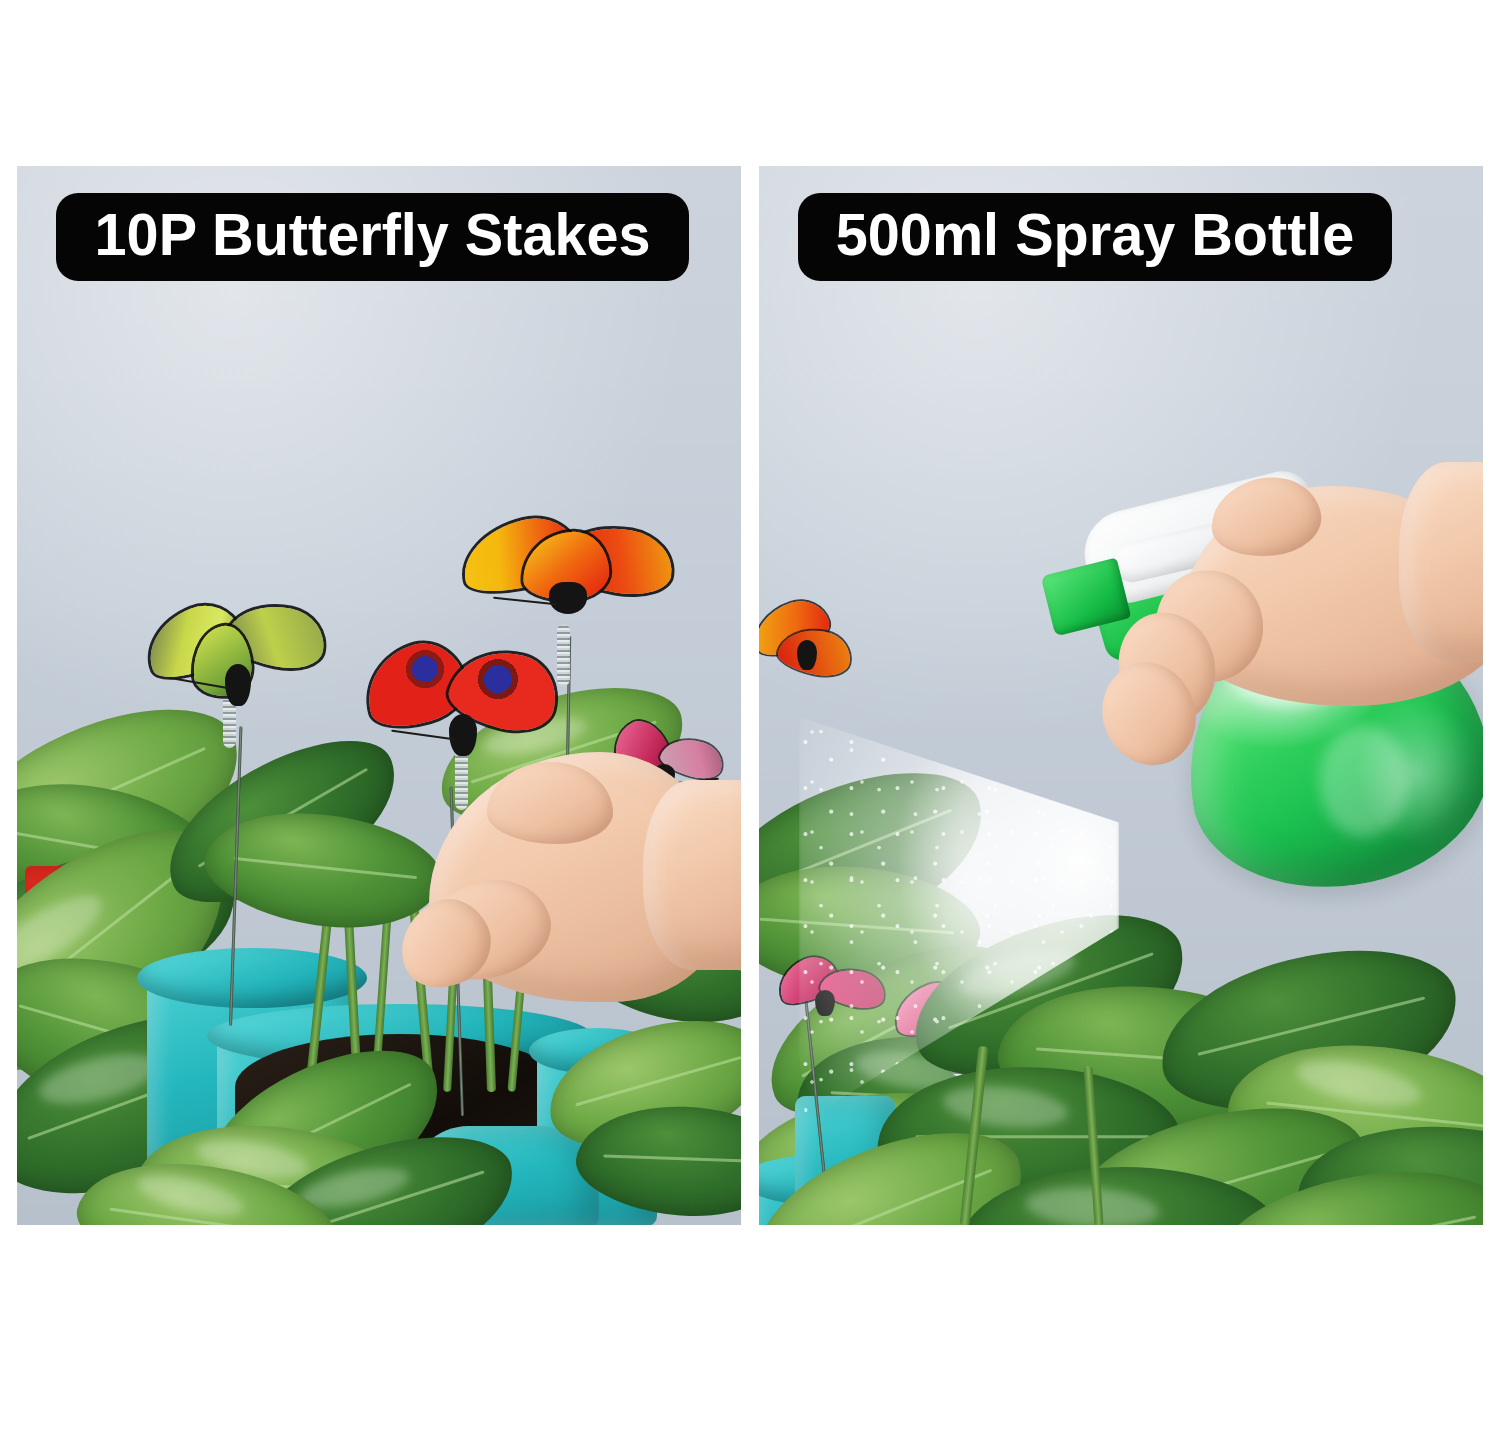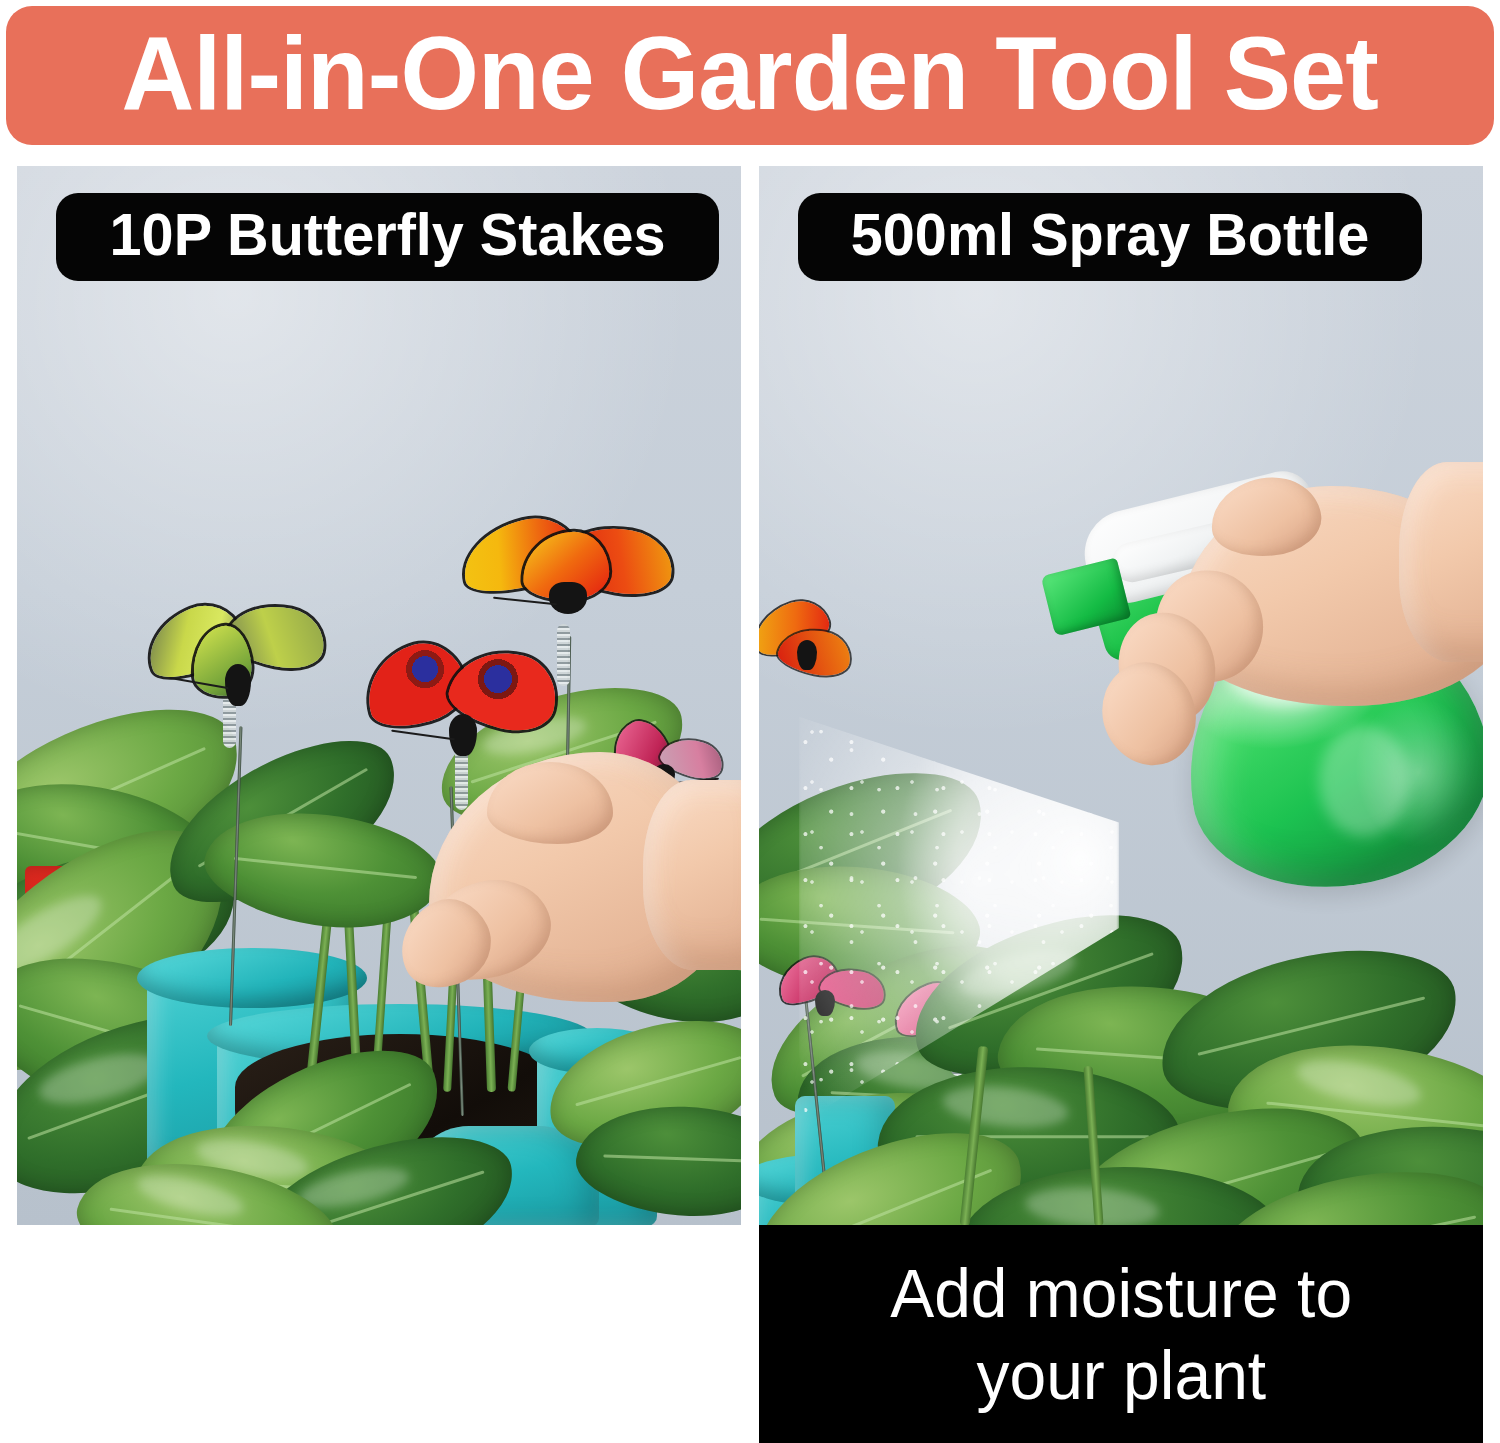--- a/index.html
+++ b/index.html
@@ -85,21 +85,21 @@
   
   .badge {
     position: absolute;
     left: 39px;
     top: 27px;
     height: 88px;
     background: #050505;
     border-radius: 22px;
     display: flex;
     align-items: center;
-    padding: 0 42px;
+    padding: 0 27px;
     z-index: 40;
   }
   .badge-text {
     color: #ffffff;
     font-family: "Liberation Sans Narrow", "Liberation Sans", sans-serif;
     font-weight: 700;
     font-size: 60px;
     line-height: 1;
     white-space: nowrap;
     transform: scaleX(0.96);
@@ -314,23 +314,20 @@
     background-size: 46px 46px, 58px 58px, 52px 52px, 64px 64px, 50px 50px;
     clip-path: polygon(100% 38%, 100% 60%, 2% 100%, 0 86%, 0 16%);
     opacity: 0.8;
   }
 </style>
 </head>
 <body>
 
 <div class="page">
 
-  <div class="header-banner">
-    <div class="header-title">All-in-One Garden Tool Set</div>
-  </div>
 
   <div class="panels">
 
     <div class="panel">
 
       <div class="photo">
         <div class="backdrop"></div>
 
         <div class="leaf light" style="left:-70px; top:560px; width:300px; height:150px; transform:rotate(-18deg);"></div>
         <div class="leaf" style="left:-50px; top:620px; width:250px; height:128px; transform:rotate(16deg);"></div>
@@ -532,20 +529,16 @@
         <div class="finger" style="left:452px; top:312px; width:110px; height:78px;
                     border-radius:54% 46% 46% 54% / 60% 56% 44% 40%; transform:rotate(-6deg);"></div>
         <div class="hand" style="left:640px; top:296px; width:160px; height:200px;
                     border-radius:30% 14% 16% 32% / 44% 26% 26% 42%;"></div>
 
         <div class="badge">
           <span class="badge-text">500ml Spray Bottle</span>
         </div>
       </div>
 
-      <div class="caption">
-        <div class="caption-line">Add moisture to</div>
-        <div class="caption-line">your plant</div>
-      </div>
     </div>
 
   </div>
 </div>
 
 </body></html>

